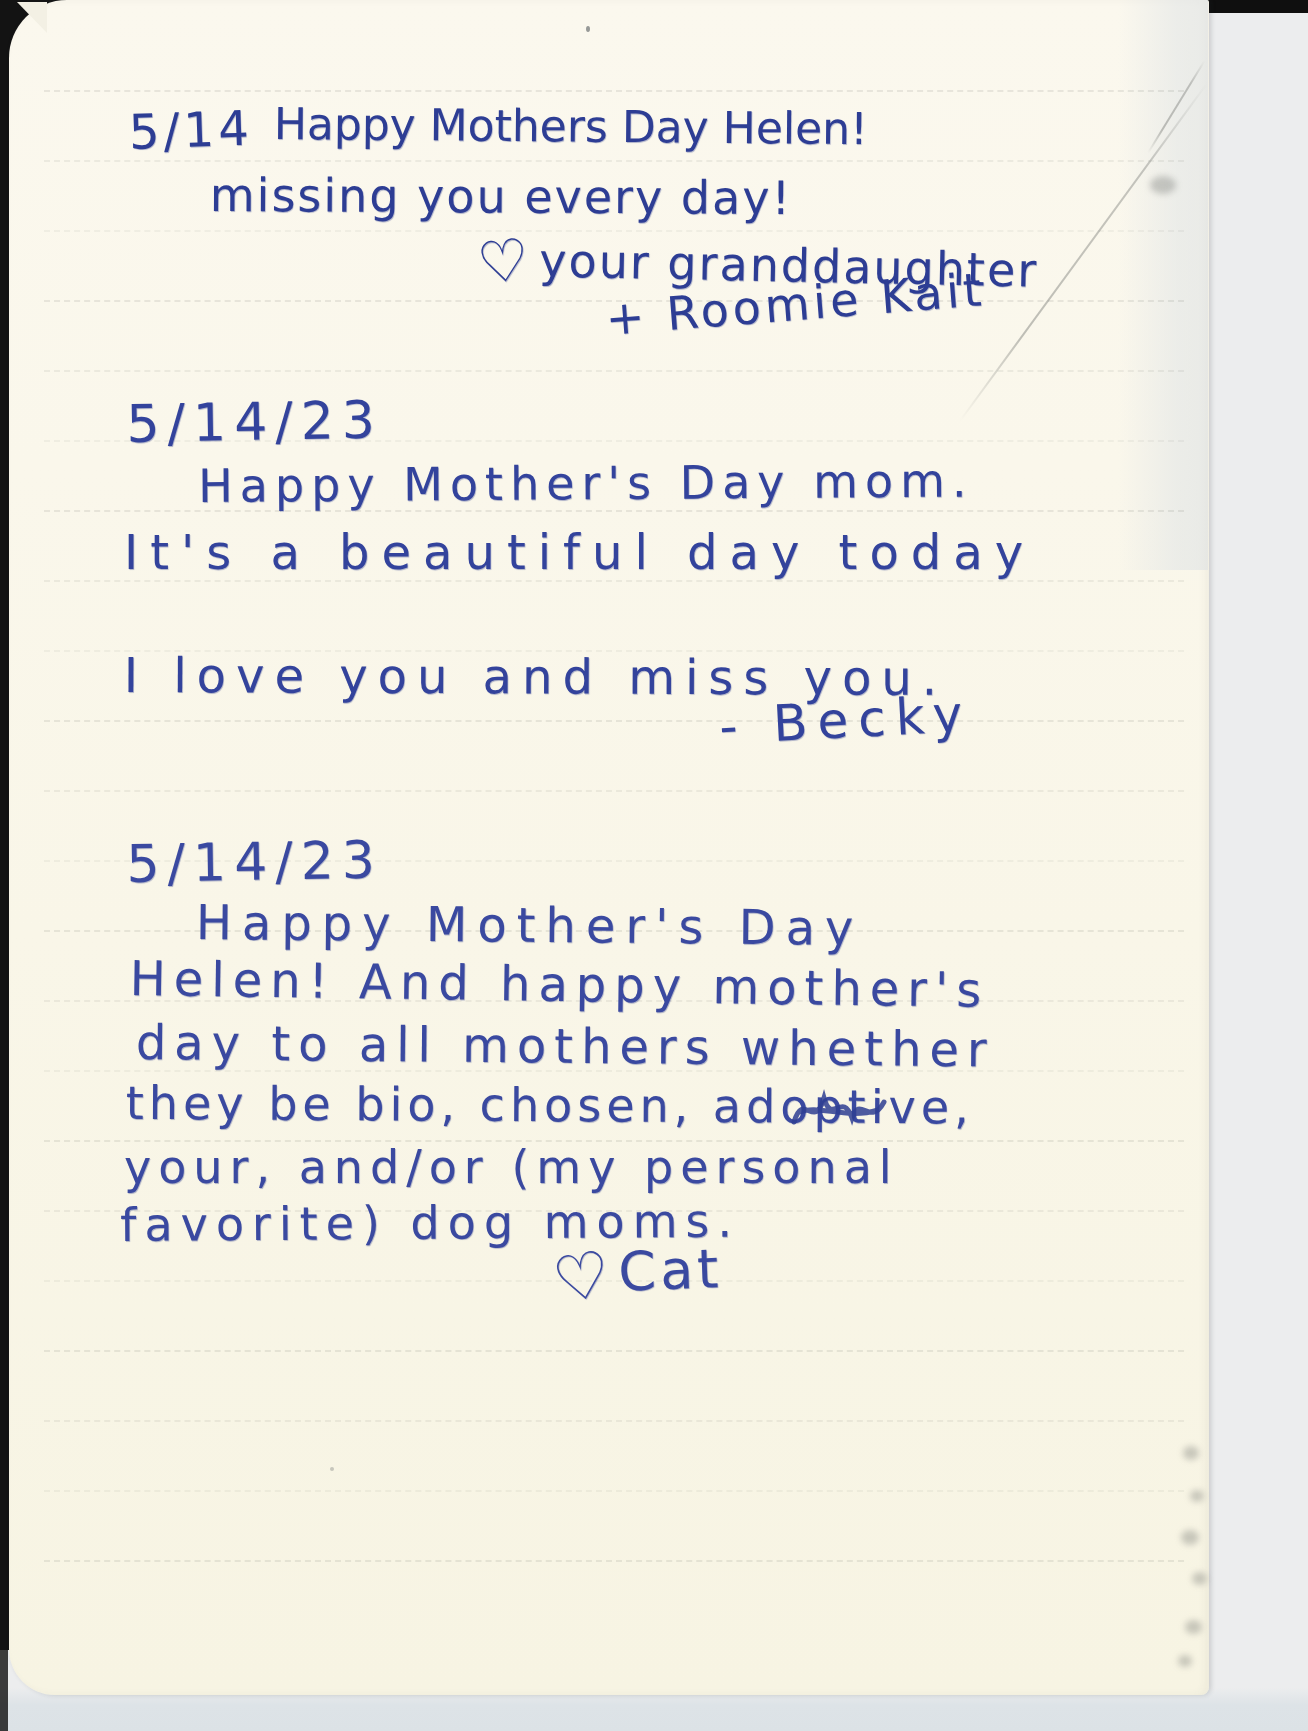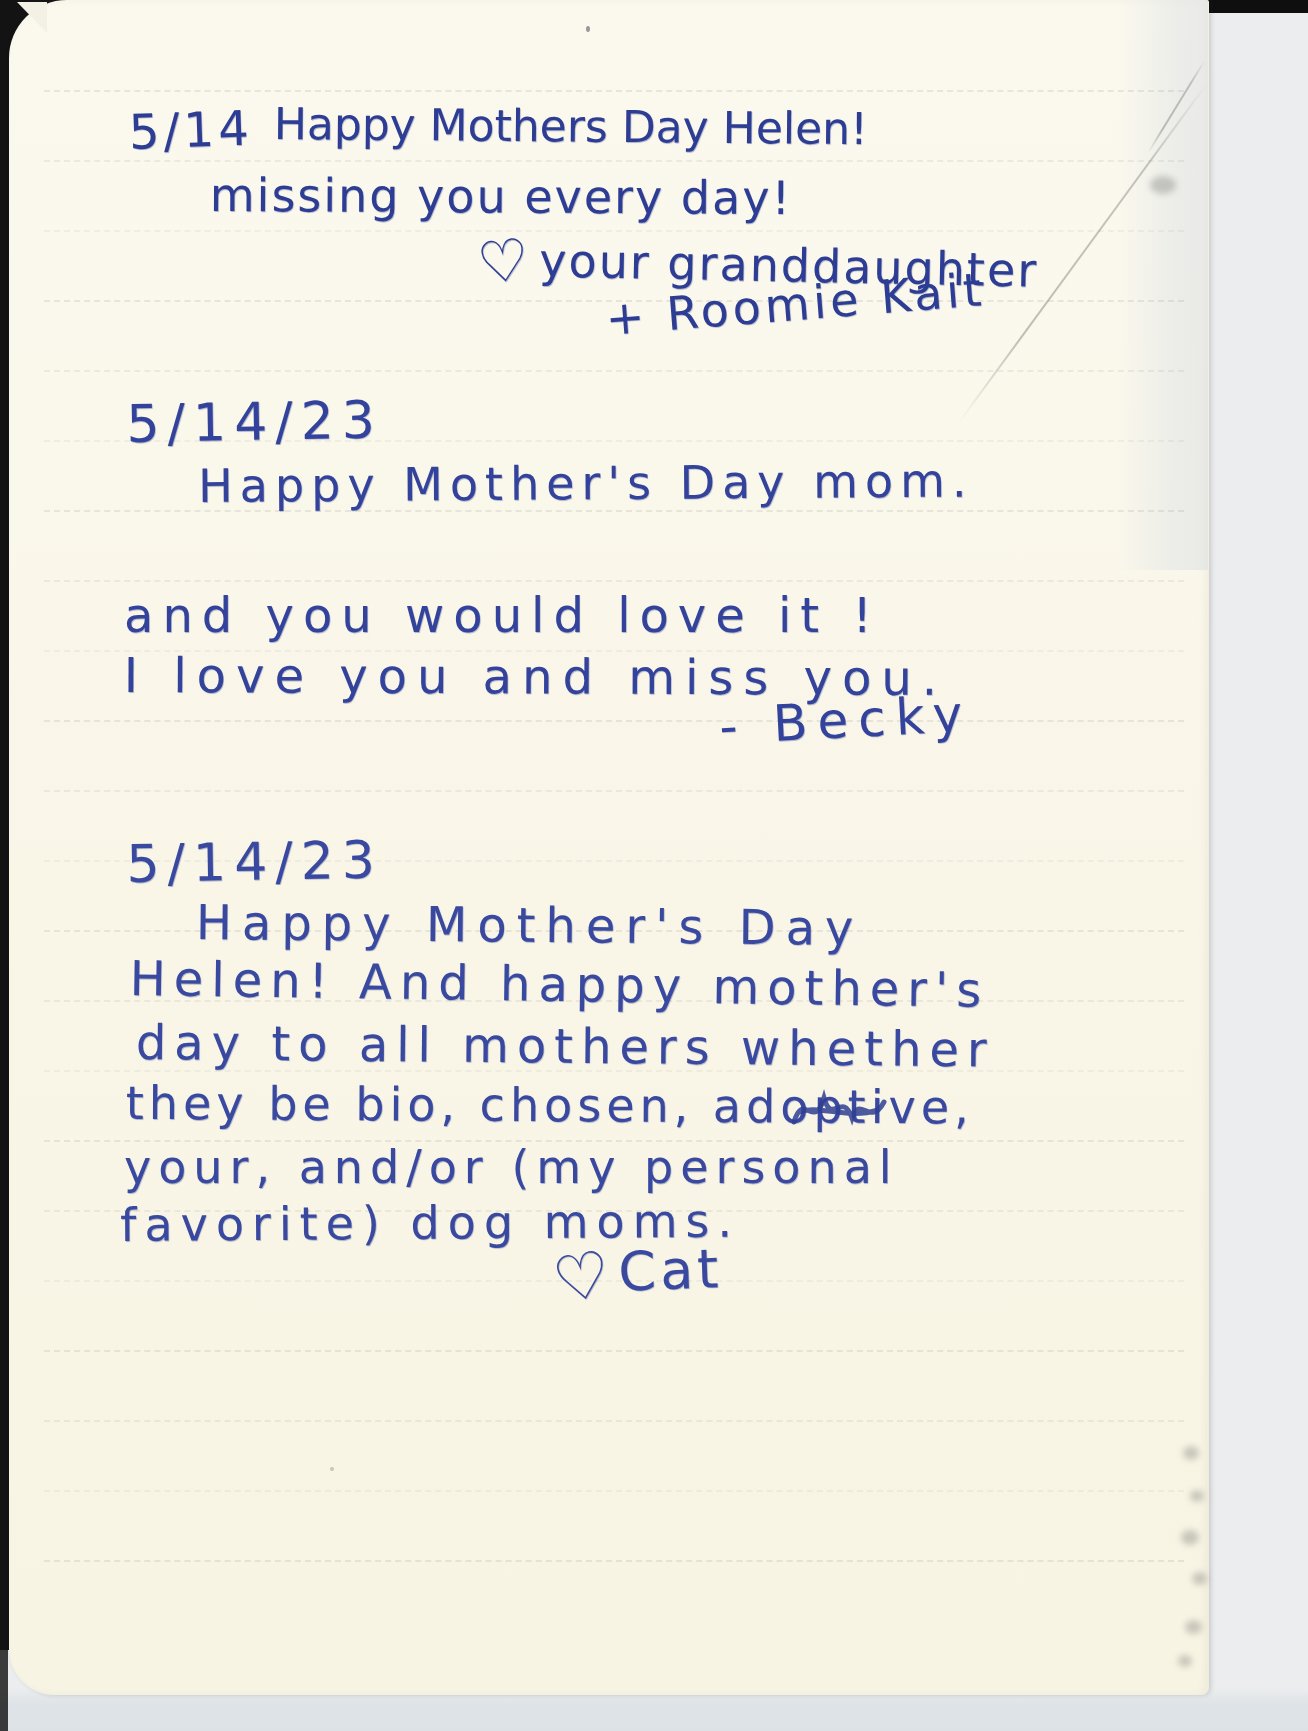--- a/index.html
+++ b/index.html
@@ -106,21 +106,21 @@
   <div class="speck" style="left:330px; top:1467px; width:4px; height:4px; opacity:.5;"></div>
 
   <div class="hw e1" style="left:128px; top:108px; font-size:48px; letter-spacing:4px; transform:rotate(-2deg);">5/14</div>
   <div class="hw e1" style="left:274px; top:102px; font-size:44px; letter-spacing:0px; transform:rotate(0.5deg);">Happy Mothers Day Helen!</div>
   <div class="hw e1" style="left:210px; top:172px; font-size:46px; letter-spacing:2px; transform:rotate(0.3deg);">missing you every day!</div>
   <div class="hw e1" style="left:478px; top:232px; font-size:46px; letter-spacing:2px; transform:rotate(1.2deg);"><span class="heart" style="font-size:58px; vertical-align:-6px;">♡</span><span style="margin-left:8px;">your granddaughter</span></div>
   <div class="hw e1" style="left:604px; top:296px; font-size:46px; letter-spacing:4px; transform:rotate(-4.5deg);">+ Roomie Kait</div>
 
   <div class="hw e2" style="left:126px; top:398px; font-size:52px; letter-spacing:8px; transform:rotate(-1deg);">5/14/23</div>
   <div class="hw e2" style="left:198px; top:463px; font-size:46px; letter-spacing:7px; transform:rotate(-0.4deg);">Happy Mother's Day mom.</div>
-  <div class="hw e2" style="left:124px; top:591px; font-size:48px; letter-spacing:9px; transform:rotate(0deg);">and you would love it !</div>
+  <div class="hw e2" style="left:124px; top:528px; font-size:48px; letter-spacing:12px; transform:rotate(0deg);">It's a beautiful day today</div>
   <div class="hw e2" style="left:124px; top:651px; font-size:48px; letter-spacing:10px; transform:rotate(0.2deg);">I love you and miss you.</div>
   <div class="hw e2" style="left:718px; top:702px; font-size:50px; letter-spacing:10px; transform:rotate(-3deg);">- Becky</div>
 
   <div class="hw e3" style="left:126px; top:838px; font-size:52px; letter-spacing:8px; transform:rotate(-1deg);">5/14/23</div>
   <div class="hw e3" style="left:196px; top:898px; font-size:48px; letter-spacing:10px; transform:rotate(0.5deg);">Happy Mother's Day</div>
   <div class="hw e3" style="left:130px; top:954px; font-size:48px; letter-spacing:8px; transform:rotate(0.8deg);">Helen! And happy mother's</div>
   <div class="hw e3" style="left:136px; top:1018px; font-size:48px; letter-spacing:8px; transform:rotate(0.5deg);">day to all mothers whether</div>
   <div class="hw e3" style="left:126px; top:1080px; font-size:46px; letter-spacing:5px; transform:rotate(0.3deg);">they be bio, chosen, adoptive,</div>
   <div class="hw e3" style="left:124px; top:1144px; font-size:46px; letter-spacing:7px; transform:rotate(0deg);">your, and/or (my personal</div>
   <div class="hw e3" style="left:120px; top:1202px; font-size:46px; letter-spacing:8px; transform:rotate(-0.4deg);">favorite) dog moms.</div>

